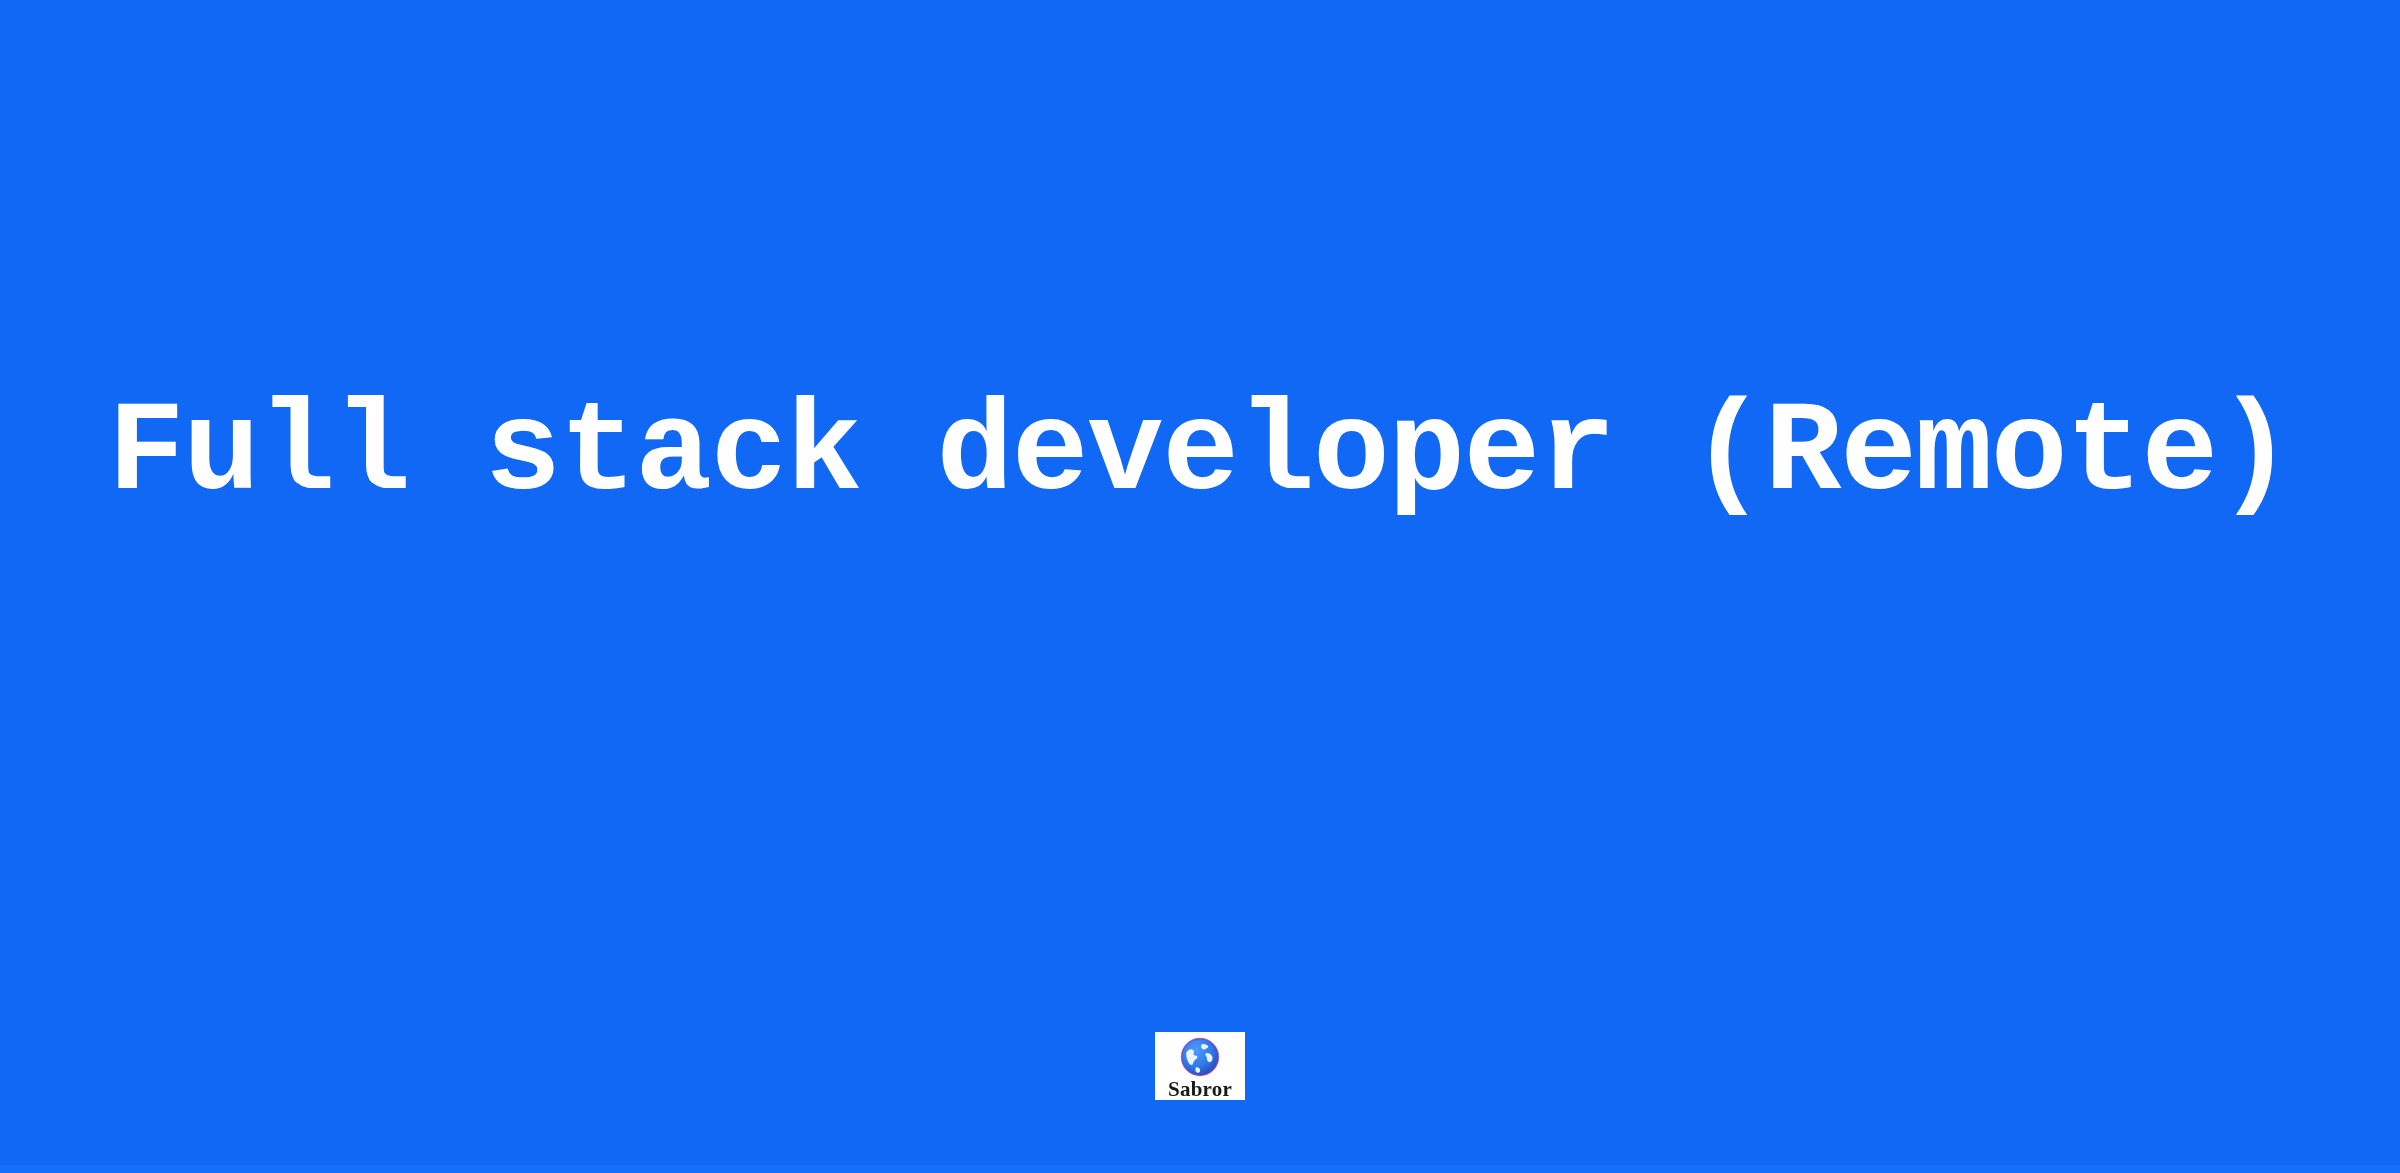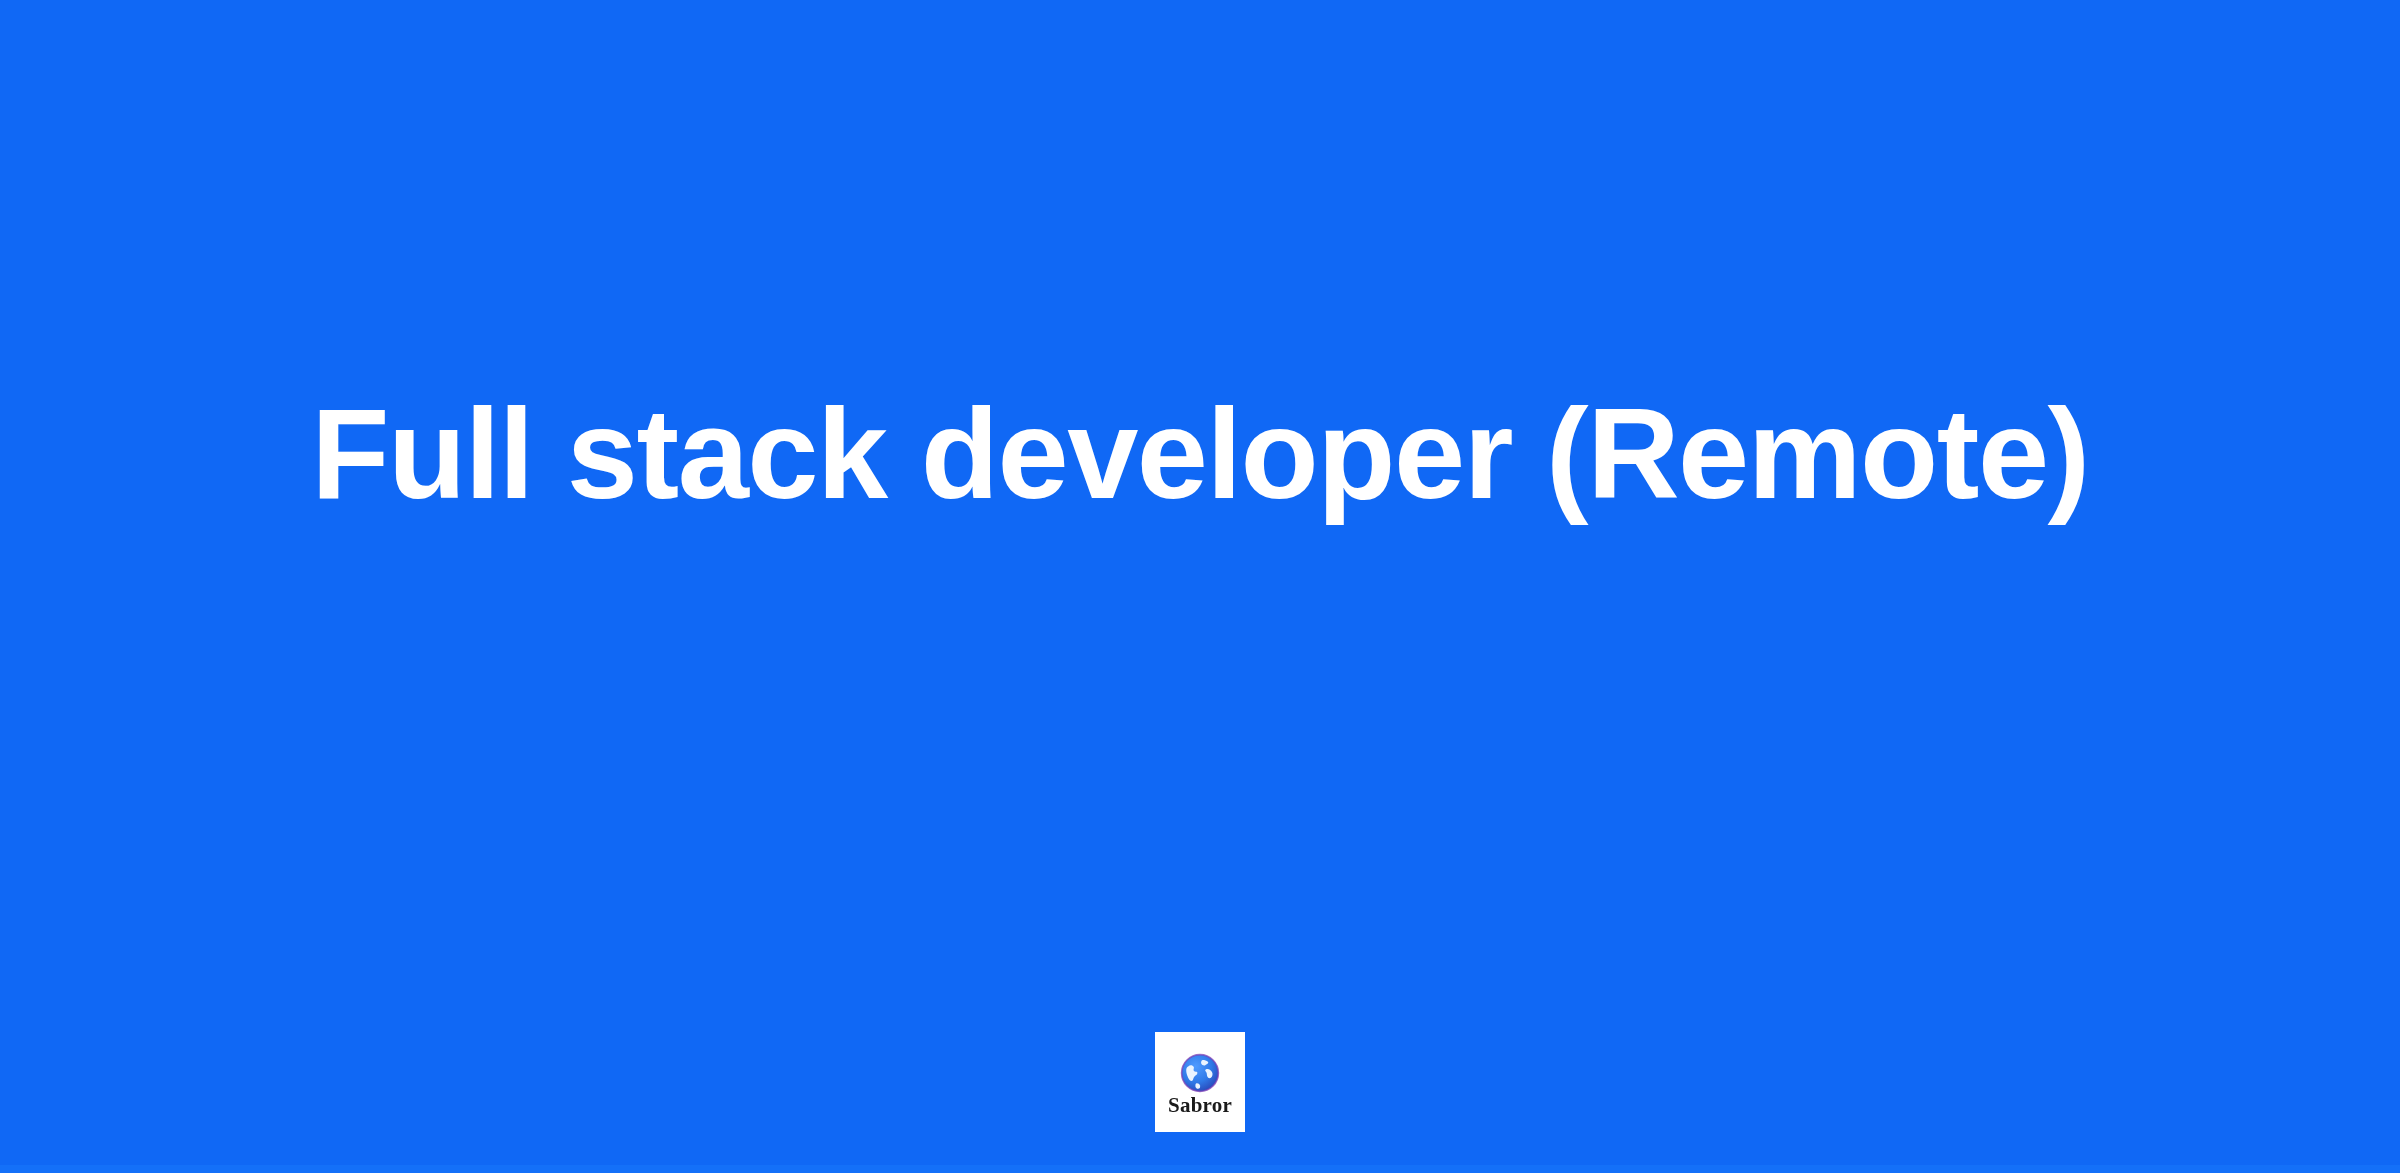--- a/index.html
+++ b/index.html
@@ -35,21 +35,21 @@
 
   #title-block {
     position: absolute;
     left: 0;
     right: 0;
     top: 390px;
     text-align: center;
   }
 
   #slide-title {
-    font-family: Liberation Sans, sans-serif;
+    font-family: Liberation Mono, monospace;
     font-size: 128px;
     font-weight: 700;
     line-height: 1.0;
     letter-spacing: -1.5px;
     color: #ffffff;
     white-space: nowrap;
   }
 
   #slide-subtitle {
     font-family: "Liberation Sans", sans-serif;
@@ -61,21 +61,21 @@
     margin-top: 42px;
     white-space: nowrap;
   }
 
   
   #brand-logo {
     position: absolute;
     left: 1155px;
     top: 1032px;
     width: 90px;
-    height: 100px;
+    height: 68px;
     background: #ffffff;
     display: flex;
     flex-direction: column;
     align-items: center;
     justify-content: center;
     gap: 1px;
     padding-top: 3px;
   }
 
   #brand-globe-icon {

